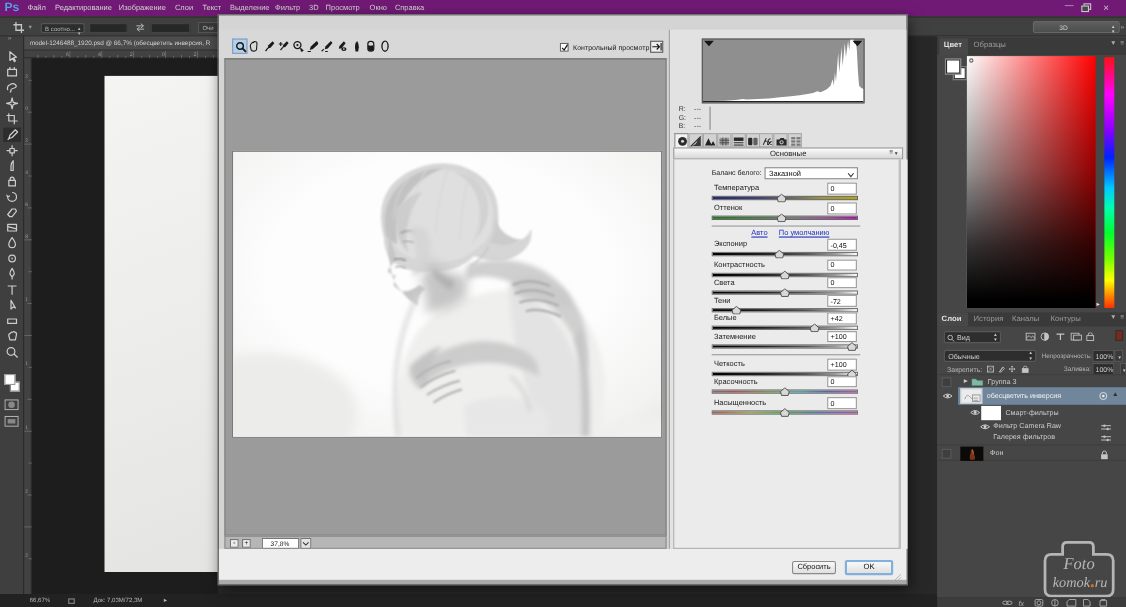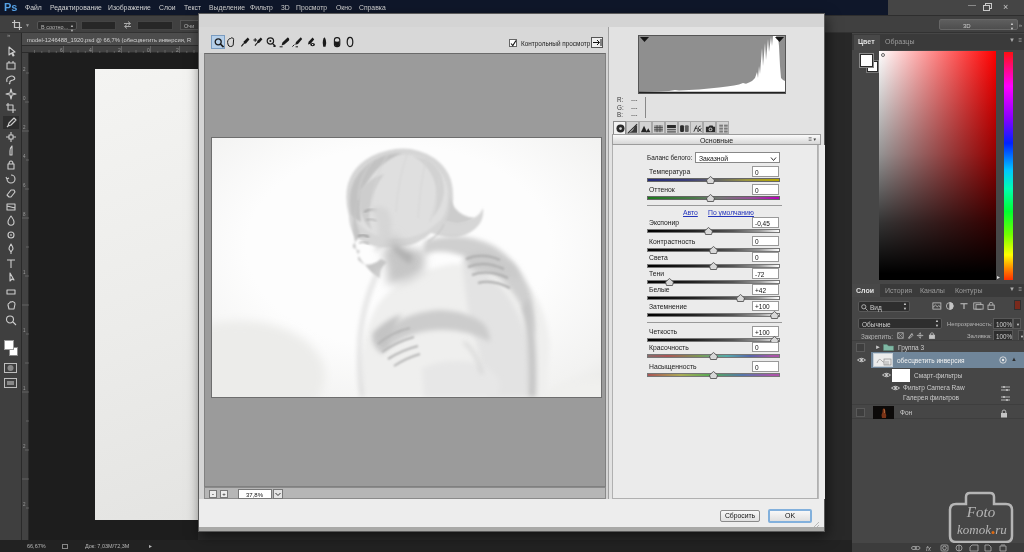--- a/index.html
+++ b/index.html
@@ -5,21 +5,21 @@
 * { margin:0; padding:0; box-sizing:border-box; }
 html,body { width:1024px; height:552px; overflow:hidden; }
 body { font-family:"Liberation Sans", sans-serif; background:#454545; position:relative; }
 .abs { position:absolute; }
 .txt { white-space:nowrap; }
 svg { display:block; }
 </style>
 </head>
 <body>
 
-<div class="abs" style="left:0;top:0;width:888px;height:15px;background:#0f172a;padding-left:28px;">
+<div class="abs" style="left:0;top:0;width:1024px;height:15px;background:#701a75;padding-left:28px;">
   <span class="abs txt" style="left:4px;top:1px;font-size:11px;font-weight:bold;color:#55a0e4;">Ps</span>
   <span class="abs txt" style="left:25px;top:4px;font-size:6.8px;color:#d2d2d2;">Файл</span>
   <span class="abs txt" style="left:50px;top:4px;font-size:6.8px;color:#d2d2d2;">Редактирование</span>
   <span class="abs txt" style="left:108px;top:4px;font-size:6.8px;color:#d2d2d2;">Изображение</span>
   <span class="abs txt" style="left:159px;top:4px;font-size:6.8px;color:#d2d2d2;">Слои</span>
   <span class="abs txt" style="left:184px;top:4px;font-size:6.8px;color:#d2d2d2;">Текст</span>
   <span class="abs txt" style="left:209px;top:4px;font-size:6.8px;color:#d2d2d2;">Выделение</span>
   <span class="abs txt" style="left:250px;top:4px;font-size:6.8px;color:#d2d2d2;">Фильтр</span>
   <span class="abs txt" style="left:281px;top:4px;font-size:6.8px;color:#d2d2d2;">3D</span>
   <span class="abs txt" style="left:296px;top:4px;font-size:6.8px;color:#d2d2d2;">Просмотр</span>

